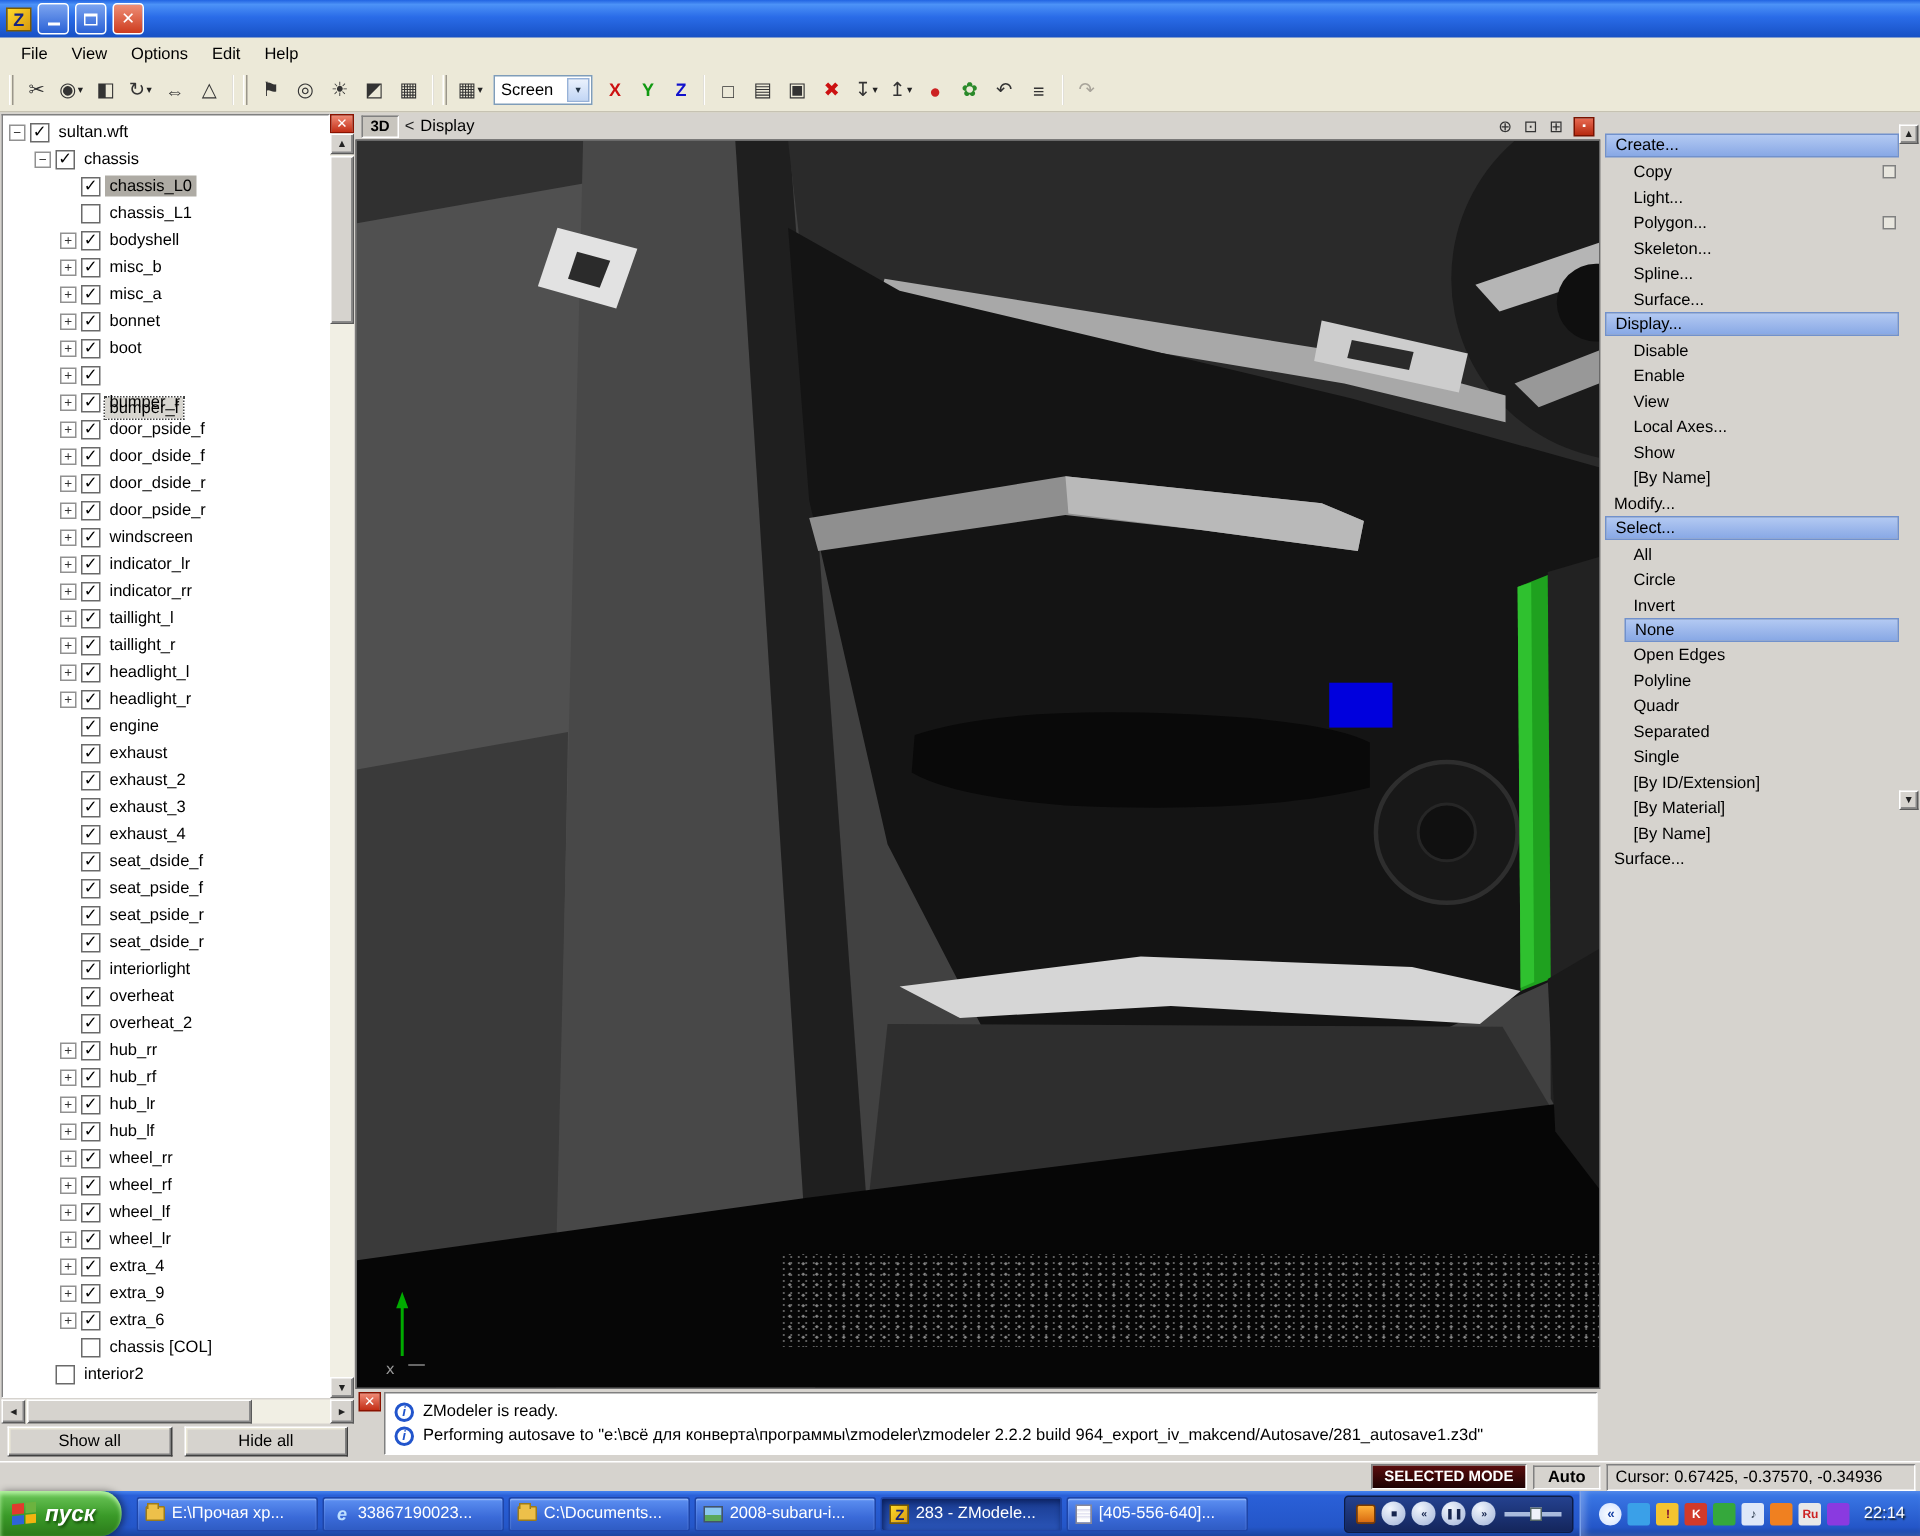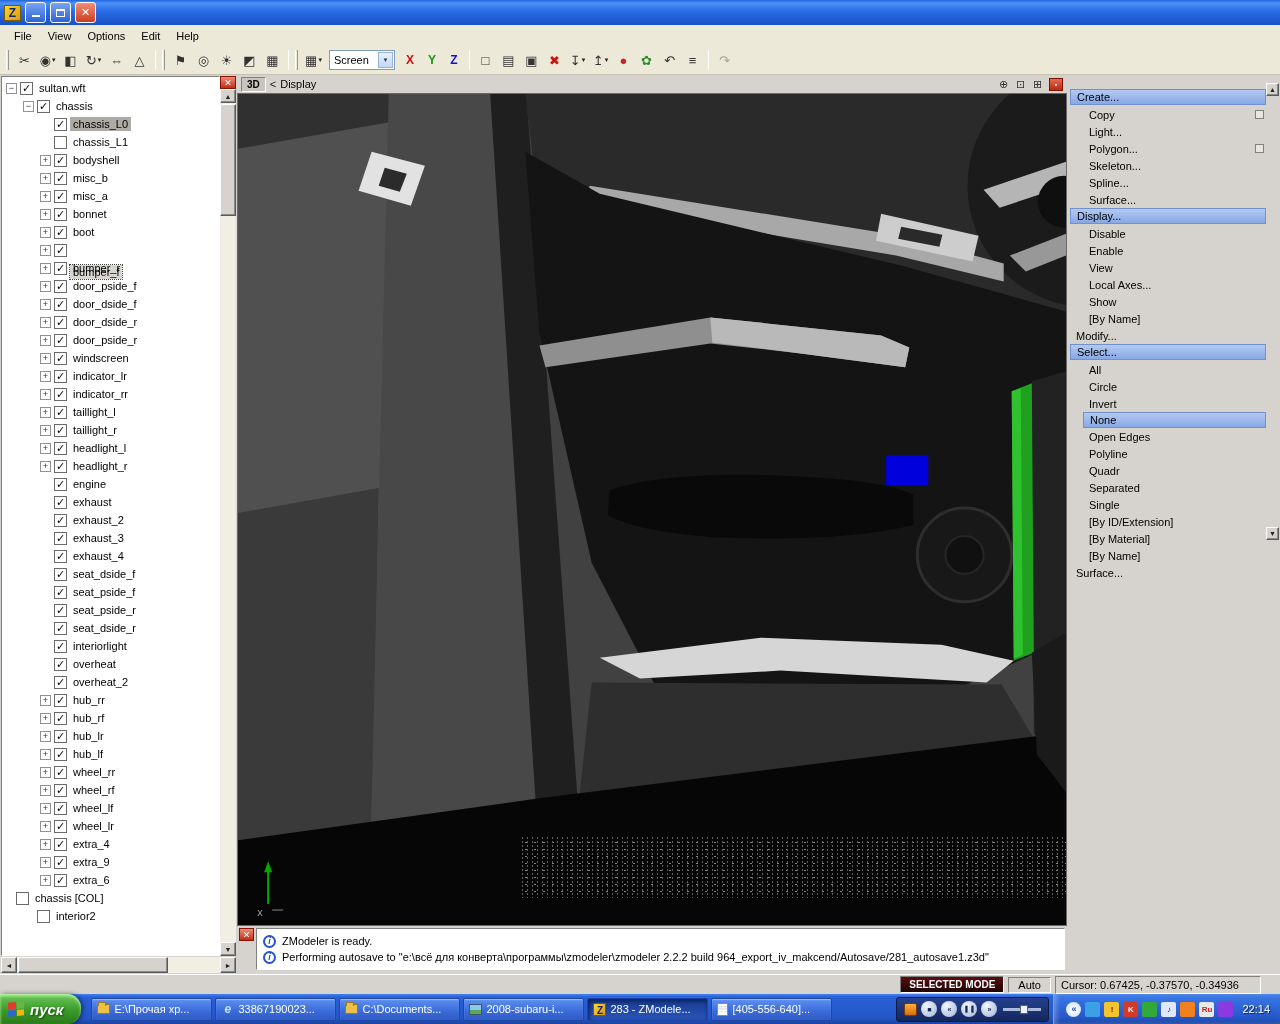--- a/index.html
+++ b/index.html
@@ -80,23 +80,23 @@
   .right-panel { width:213px; flex:0 0 auto; background:#d6d3ce; padding-top:14px; position:relative; }
   .rrow { height:17px; display:flex; align-items:center; color:#000; }
   .rheader { background:linear-gradient(180deg,#b3c9f2,#88a8e5); border:1px solid #7191cc; margin:0 14px 1px 3px; padding-left:6px; height:16px; }
   .rroot { padding-left:9px; margin-right:14px; }
   .ritem { padding-left:22px; margin-right:14px; position:relative; }
   .ritem.rsel { background:linear-gradient(180deg,#b3c9f2,#88a8e5); border:1px solid #7191cc; margin-left:16px; padding-left:6px; height:16px; }
   .rbox { position:absolute; right:2px; top:4px; width:9px; height:9px; border:1px solid #808080; background:#e8e6de; }
   .rp-sbtn { position:absolute; right:1px; width:13px; height:13px; }
 
   
-  .statusbar { height:20px; background:#d6d3ce; border-top:1px solid #fff; display:flex; align-items:center; justify-content:flex-end; gap:4px; padding:0 19px; flex:0 0 auto; }
+  .statusbar { height:20px; background:#d6d3ce; border-top:1px solid #fff; display:flex; align-items:center; justify-content:flex-end; gap:4px; padding:0 3px; flex:0 0 auto; }
   .chip-mode { background:linear-gradient(#5a0d0d,#1d0202); color:#fff; font-weight:bold; font-size:10px; padding:2px 8px; border:1px solid; border-color:#808080 #fff #fff #808080; }
-  .chip-auto { border:1px solid; border-color:#808080 #fff #fff #808080; padding:1px 9px; font-weight:normal; color:#000; }
+  .chip-auto { border:1px solid; border-color:#808080 #fff #fff #808080; padding:1px 9px; font-weight:bold; color:#000; }
   .chip-cursor { border:1px solid; border-color:#808080 #fff #fff #808080; width:206px; padding:2px 5px; color:#000; white-space:nowrap; overflow:hidden; }
 
   
   .taskbar { height:30px; background:linear-gradient(180deg,#4584f0 0%,#2a60d8 10%,#2456c8 80%,#1a449f 100%); display:flex; align-items:center; flex:0 0 auto; }
   .start { height:30px; padding:0 18px 0 8px; border-radius:0 14px 14px 0; background:linear-gradient(180deg,#6fc95c,#3a9a28 55%,#2b7a1a); display:flex; align-items:center; gap:6px; color:#fff; font-weight:bold; font-style:italic; font-size:15px; text-shadow:1px 1px 2px #134a08; box-shadow:2px 0 5px rgba(0,0,0,.45), inset 0 2px 3px #b7f2a4; flex:0 0 auto; }
   .winflag { width:16px; height:14px; display:grid; grid-template-columns:1fr 1fr; grid-template-rows:1fr 1fr; gap:1px; transform:skewY(-6deg); }
   .winflag i { display:block; }
   .tasks { display:flex; gap:3px; margin-left:10px; flex:1; overflow:hidden; }
   .task { width:121px; height:23px; flex:0 0 auto; border-radius:2px; background:linear-gradient(180deg,#5d90f2,#3a6ad8 60%,#2f5cc4); border:1px solid #1e45a8; display:flex; align-items:center; gap:4px; padding:0 5px; color:#fff; box-shadow:inset 0 1px 1px #9cbdf8; }
   .task.active { background:linear-gradient(180deg,#193a8e,#2a55b8); box-shadow:inset 1px 2px 4px #0a1f5a; }
@@ -457,21 +457,21 @@
             <div class="trow" style="padding-left: 38px;">
               <span class="expbox">+</span>
               <span class="cb">✓</span>
               <span class="tlabel">extra_9</span>
             </div>
             <div class="trow" style="padding-left: 38px;">
               <span class="expbox">+</span>
               <span class="cb">✓</span>
               <span class="tlabel">extra_6</span>
             </div>
-            <div class="trow" style="">
+            <div class="trow" style="padding-left: 38px;">
               <span class="expspacer"></span>
               <span class="cb"></span>
               <span class="tlabel">chassis [COL]</span>
             </div>
             <div class="trow" style="padding-left: 21px;">
               <span class="expspacer"></span>
               <span class="cb"></span>
               <span class="tlabel">interior2</span>
             </div>
           </div>
@@ -493,20 +493,24 @@
       <div class="hscroll">
         <div class="sbtn">
             <span>◄</span>
           </div>
         <div class="htrack">
             <div class="hthumb"></div>
           </div>
         <div class="sbtn">
             <span>►</span>
           </div>
+      </div>
+      <div class="panel-buttons">
+        <div class="pbtn">Show all</div>
+        <div class="pbtn">Hide all</div>
       </div>
     </div>
 
     <div class="center">
       <div class="vp-header">
         <div class="vp3d">3D</div>
         <div class="vp-back">&lt;</div>
         <div class="vp-label">Display</div>
         <div class="vp-spacer"></div>
         <span id="vp-icons" style="display:flex;gap:2px;">

